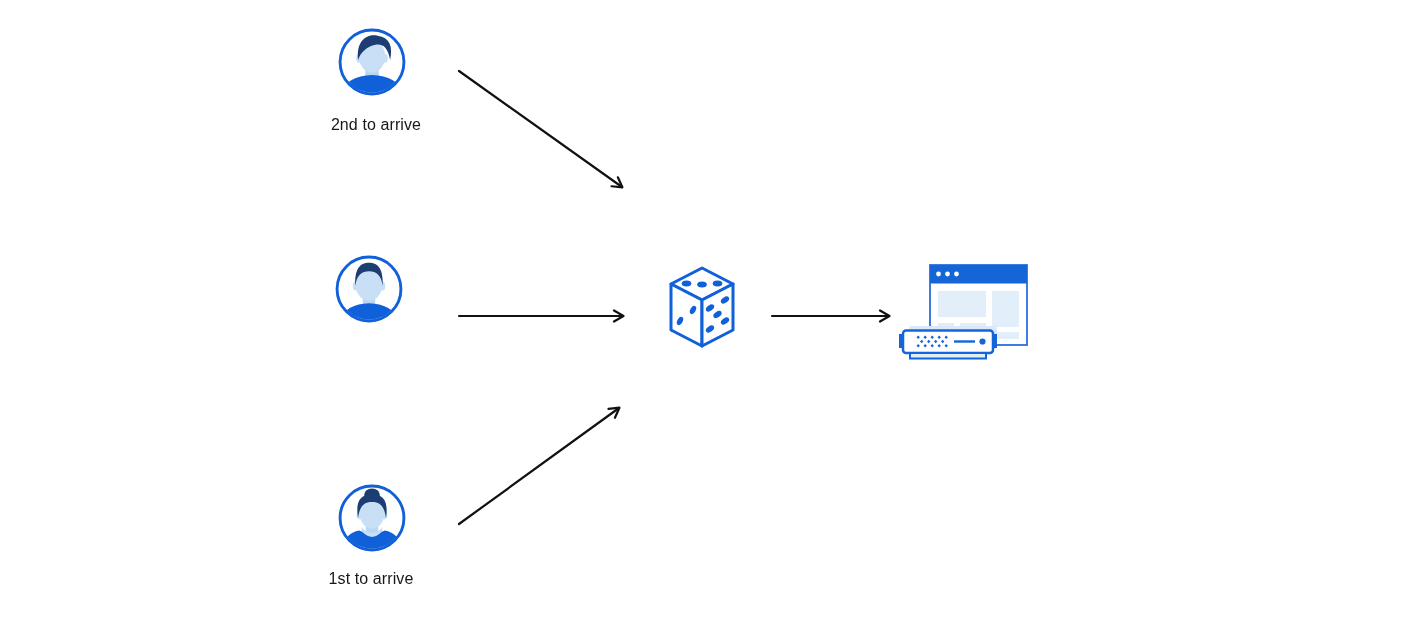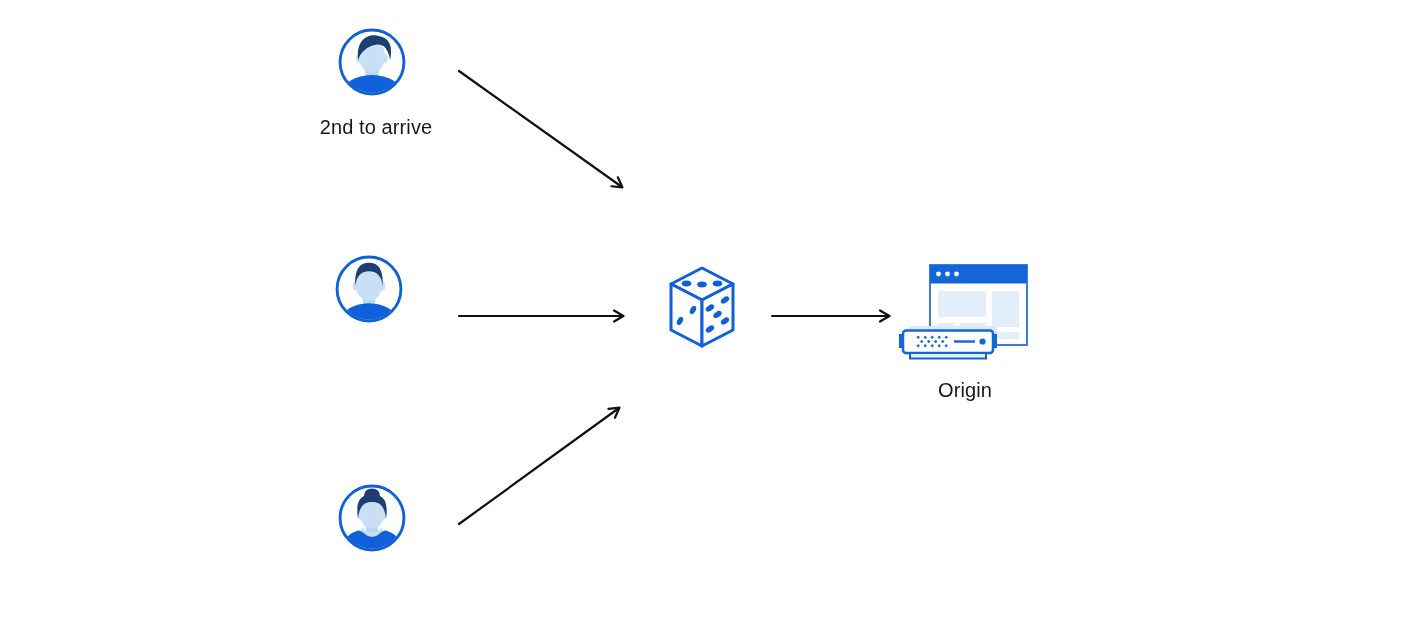--- a/index.html
+++ b/index.html
@@ -19,21 +19,21 @@
     position:relative;
     width:1405px;height:633px;
     background:#fff;
     overflow:hidden;
   }
   .abs{position:absolute;}
   .node-label{
     position:absolute;
     width:180px;
     text-align:center;
-    font-size:20px;
+    font-size:16px;
     color:var(--text);
     letter-spacing:.1px;
   }
   svg{display:block;}
 </style>
 </head>
 <body>
 
 <div class="canvas">
 
@@ -101,20 +101,21 @@
       <path d="M23 42 Q33 53 43 42 L43 58 L23 58 Z" fill="#c8dff5"></path>
       <ellipse cx="20.8" cy="30" rx="2.6" ry="4.2" fill="#c8dff5"></ellipse>
       <ellipse cx="45.2" cy="30" rx="2.6" ry="4.2" fill="#c8dff5"></ellipse>
       <ellipse cx="33" cy="28" rx="12.2" ry="15.2" fill="#c8dff5"></ellipse>
       <path d="M19.4 33 C16.5 14 24 10.2 33 10.2 C42 10.2 49.5 14 46.6 33
                C45 21.5 40.5 17.3 33 17.5 C25.5 17.3 21 21.5 19.4 33 Z" fill="#1c3e73"></path>
       <path d="M2 66 Q6.5 47.5 20.5 45.2 Q23.5 46 26 48.5 Q33 54.5 40 48.5
                Q42.5 46 45.5 45.2 Q59.5 47.5 64 66 Z" fill="#1060d9"></path>
     </g>
   </svg>
+  <div class="node-label" style="left:281px;top:570px">1st to arrive</div>
 
   <svg class="abs" style="left:667px;top:265px" width="70" height="84" viewBox="0 0 70 84">
     <g fill="#ffffff" stroke="#1060d9" stroke-width="3" stroke-linejoin="round">
       <path d="M35 3 L66 19 L35 35 L4 19 Z"></path>
       <path d="M4 19 L35 35 L35 81 L4 65 Z"></path>
       <path d="M35 35 L66 19 L66 65 L35 81 Z"></path>
     </g>
     <g fill="#1060d9">
 
       <ellipse cx="19.5" cy="18.5" rx="4.8" ry="2.9"></ellipse>
@@ -168,15 +169,14 @@
         <rect x="24" y="86.6" width="2.4" height="2.4" transform="rotate(45 25.2 87.8)"></rect>
         <rect x="31" y="86.6" width="2.4" height="2.4" transform="rotate(45 32.2 87.8)"></rect>
         <rect x="38" y="86.6" width="2.4" height="2.4" transform="rotate(45 39.2 87.8)"></rect>
         <rect x="45" y="86.6" width="2.4" height="2.4" transform="rotate(45 46.2 87.8)"></rect>
         <rect x="52" y="86.6" width="2.4" height="2.4" transform="rotate(45 53.2 87.8)"></rect>
       </g>
       <line x1="61" y1="83.5" x2="82" y2="83.5" stroke="#1466d8" stroke-width="2.4"></line>
       <circle cx="89.5" cy="83.5" r="3.1" fill="#1466d8"></circle>
     </g>
   </svg>
-  <div class="node-label" style="left:875px;top:379px">Origin</div>
 
 </div>
 
 </body></html>

